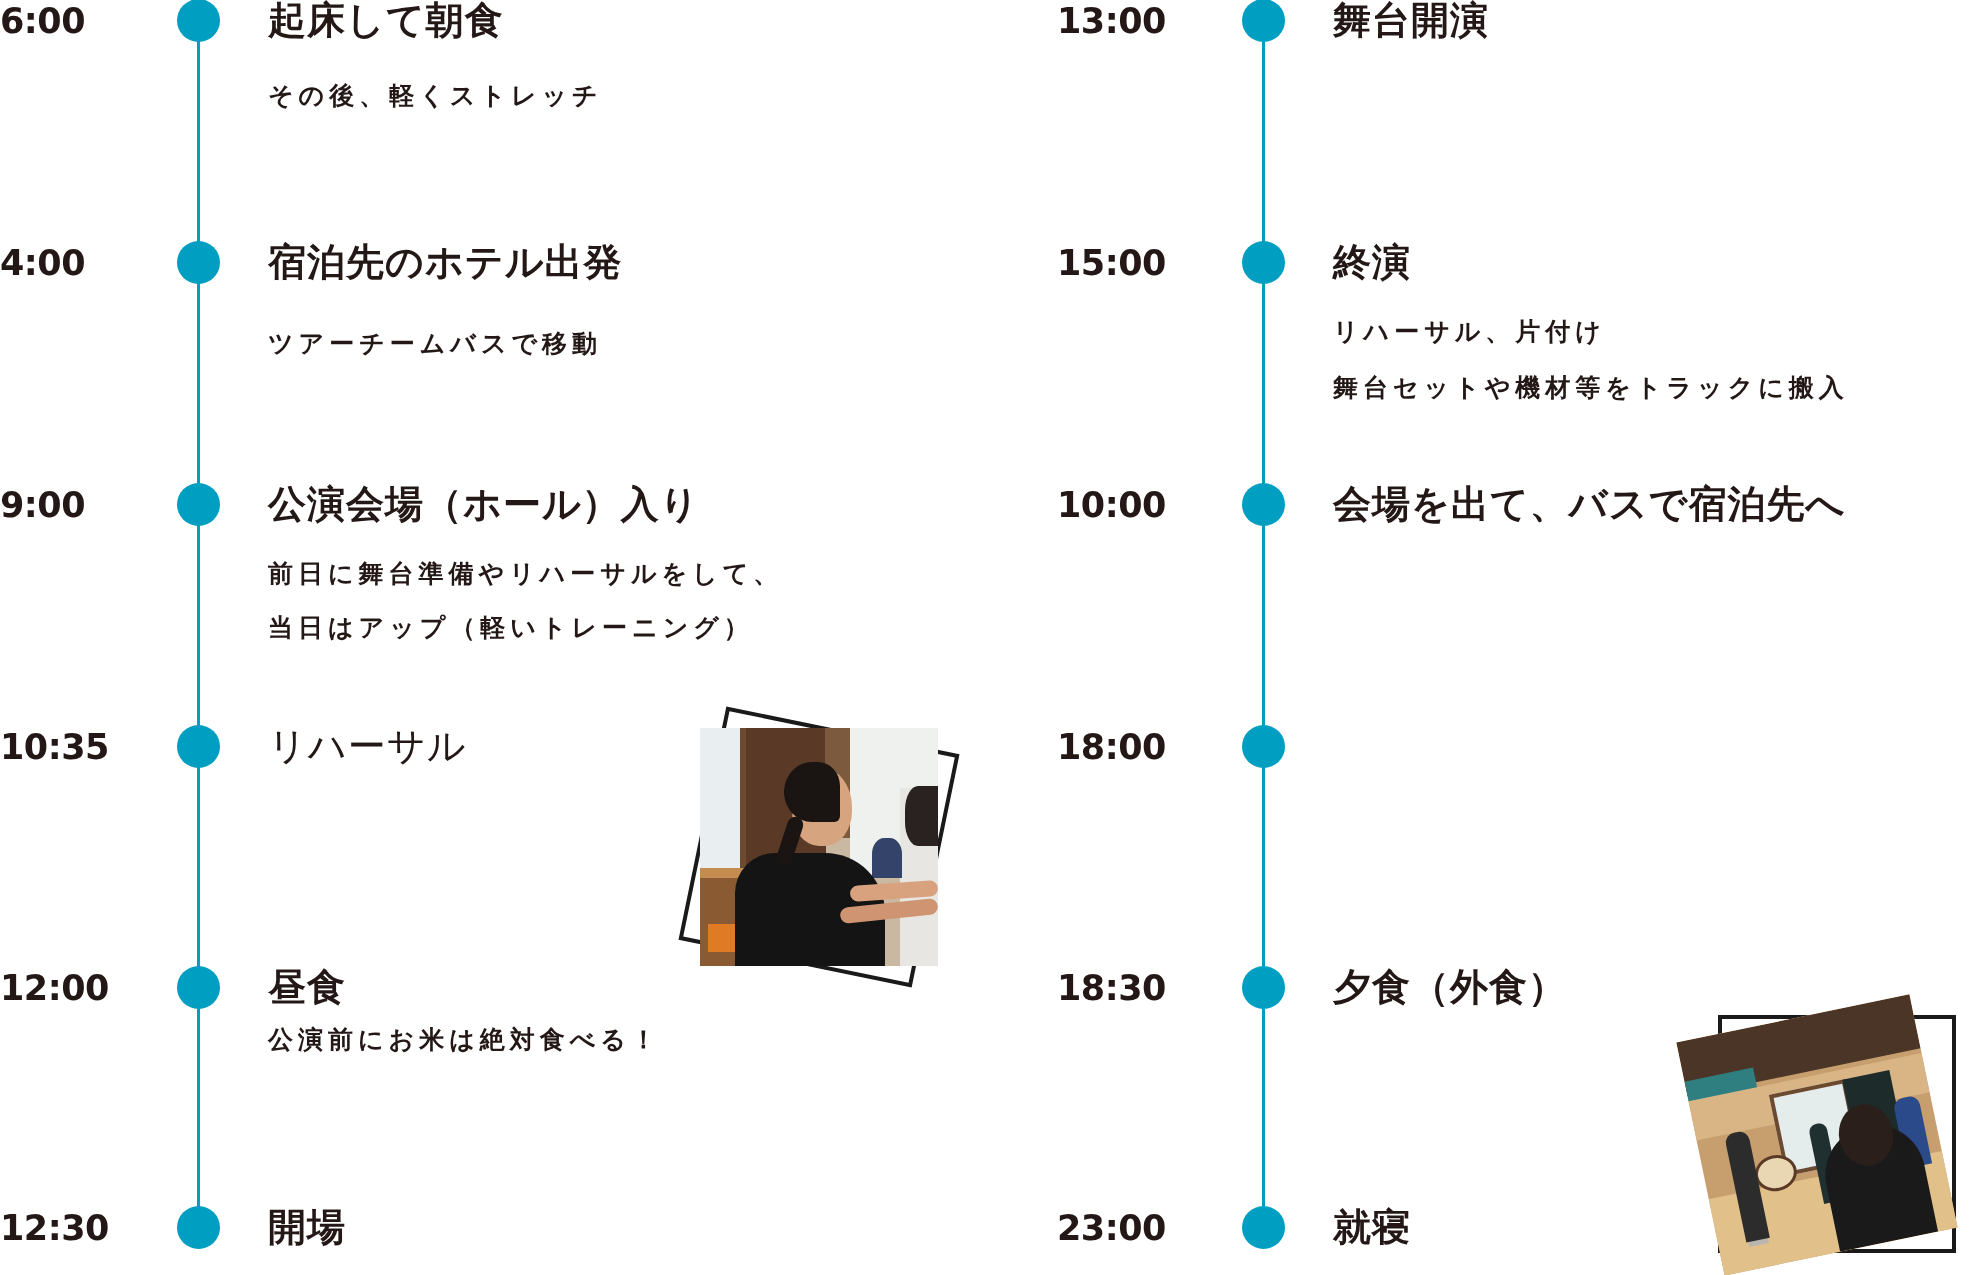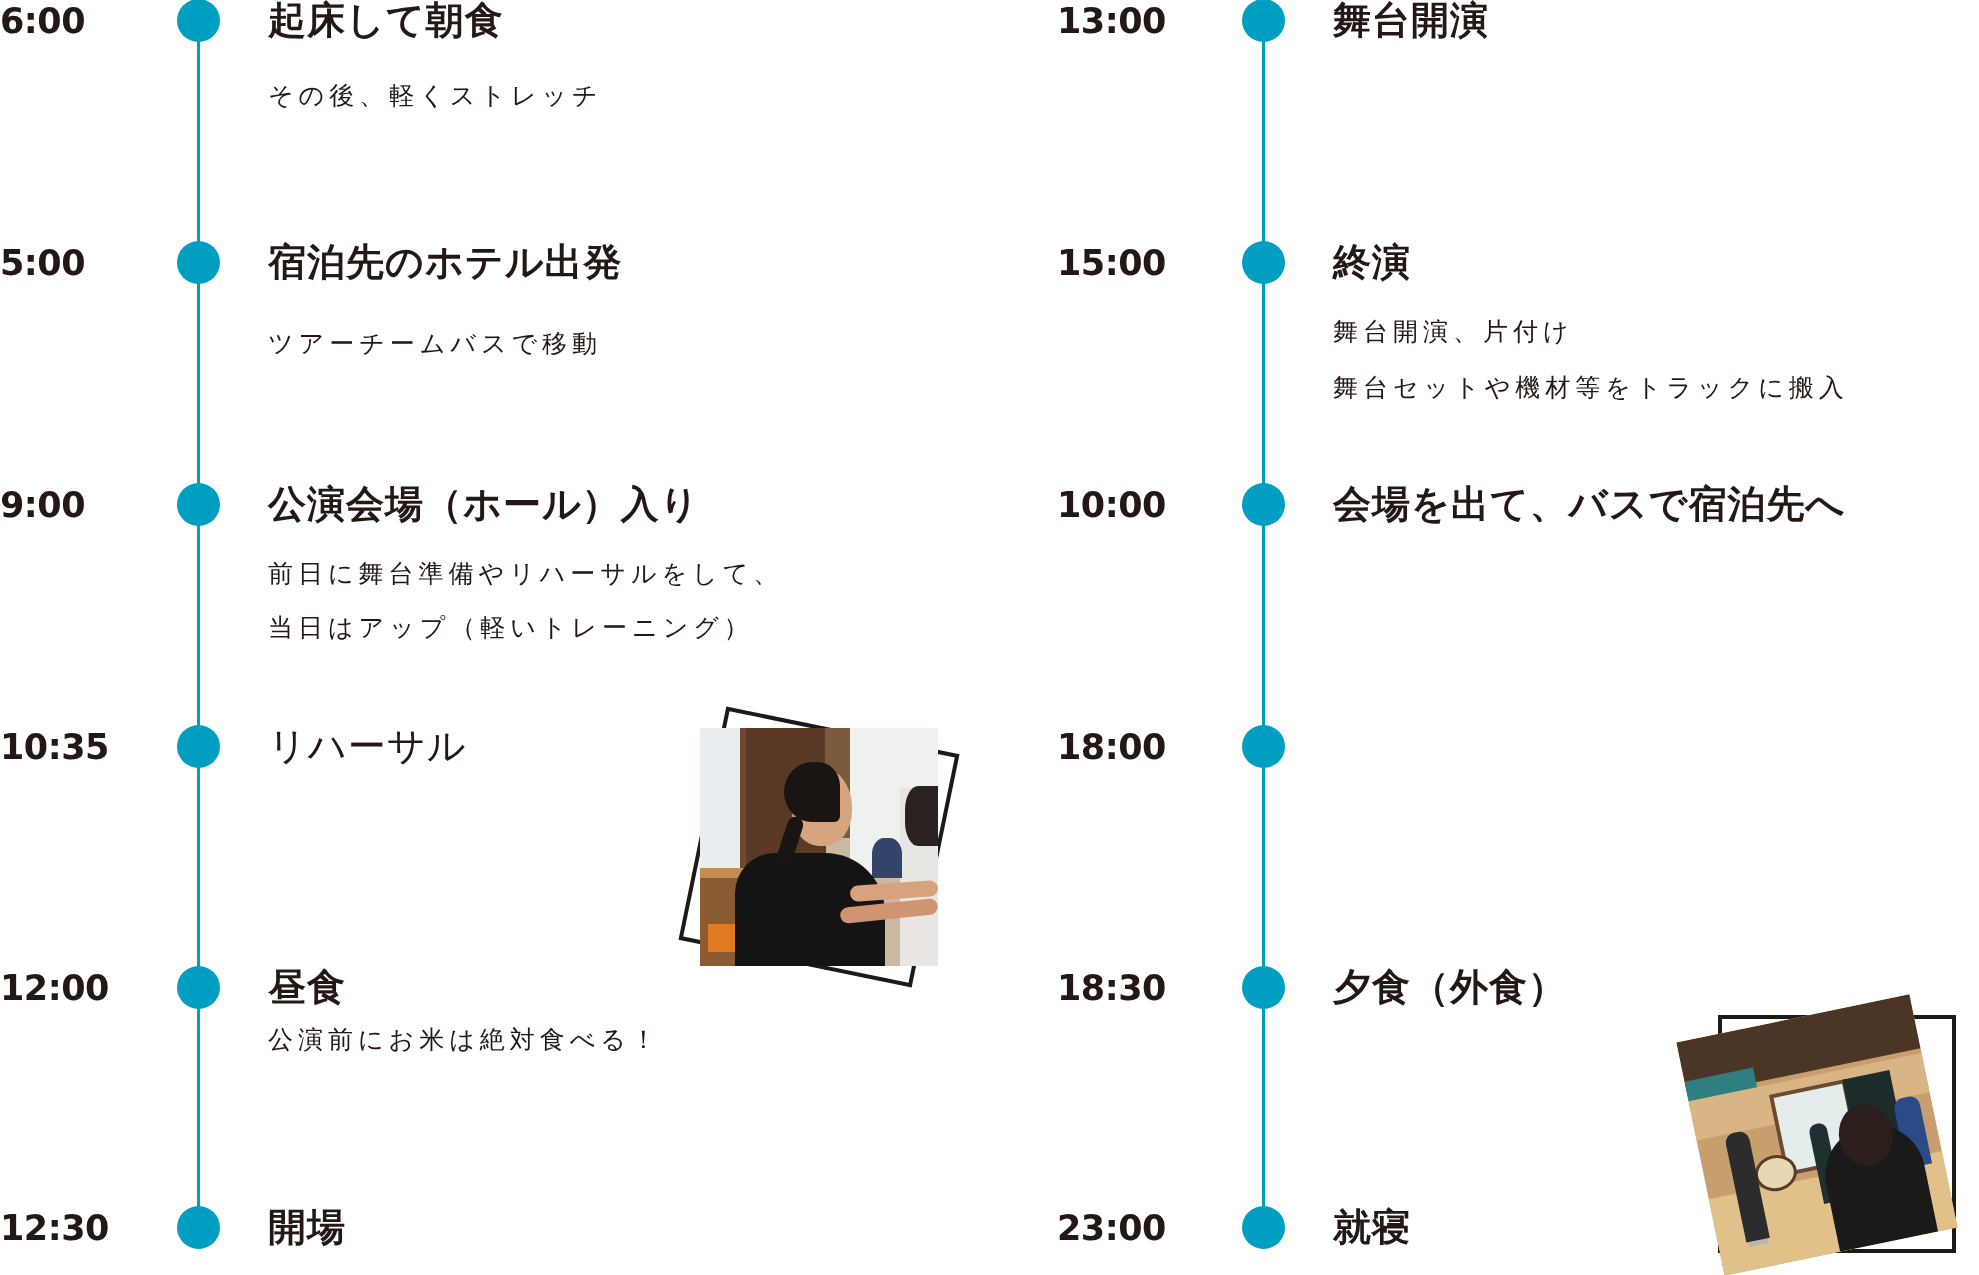--- a/index.html
+++ b/index.html
@@ -28,21 +28,21 @@
     width: 43px; height: 43px; border-radius: 50%;
     background: #009fc2;
   }
   .title {
     position: absolute; left: 268px; top: -24px;
     font-size: 38px; font-weight: bold; line-height: 46px;
     white-space: nowrap; letter-spacing: 1px; color: #231815;
   }
   .sub {
     position: absolute; left: 268px;
-    font-size: 25px; font-weight: normal; line-height: 30px;
+    font-size: 25px; font-weight: bold; line-height: 30px;
     white-space: nowrap; letter-spacing: 5px; color: #231815;
   }
 
   
   .photo-wrap { position: absolute; width: 238px; height: 238px; }
   .frame {
     position: absolute; border: 4px solid #1a1a1a; box-sizing: border-box;
     width: 238px; height: 238px; background: transparent;
   }
   .photo {
@@ -95,21 +95,21 @@
   <div class="vline"></div>
 
   <div class="event" style="top:21px">
     <span class="time">6:00</span>
     <span class="dot"></span>
     <span class="title">起床して朝食</span>
     <span class="sub" style="top:60px">その後、軽くストレッチ</span>
   </div>
 
   <div class="event" style="top:263px">
-    <span class="time">5:00</span>
+    <span class="time">4:00</span>
     <span class="dot"></span>
     <span class="title">宿泊先のホテル出発</span>
     <span class="sub" style="top:66px">ツアーチームバスで移動</span>
   </div>
 
   <div class="event" style="top:505px">
     <span class="time">9:00</span>
     <span class="dot"></span>
     <span class="title">公演会場（ホール）入り</span>
     <span class="sub" style="top:54px">前日に舞台準備やリハーサルをして、</span>
@@ -142,21 +142,21 @@
   <div class="event" style="top:21px">
     <span class="time">13:00</span>
     <span class="dot" style="left:185px"></span>
     <span class="title" style="left:276px">舞台開演</span>
   </div>
 
   <div class="event" style="top:263px">
     <span class="time">15:00</span>
     <span class="dot" style="left:185px"></span>
     <span class="title" style="left:276px">終演</span>
-    <span class="sub" style="left:276px; top:54px">舞台開演、片付け</span>
+    <span class="sub" style="left:276px; top:54px">リハーサル、片付け</span>
     <span class="sub" style="left:276px; top:110px">舞台セットや機材等をトラックに搬入</span>
   </div>
 
   <div class="event" style="top:505px">
     <span class="time">10:00</span>
     <span class="dot" style="left:185px"></span>
     <span class="title" style="left:276px">会場を出て、バスで宿泊先へ</span>
   </div>
 
   <div class="event" style="top:747px">

